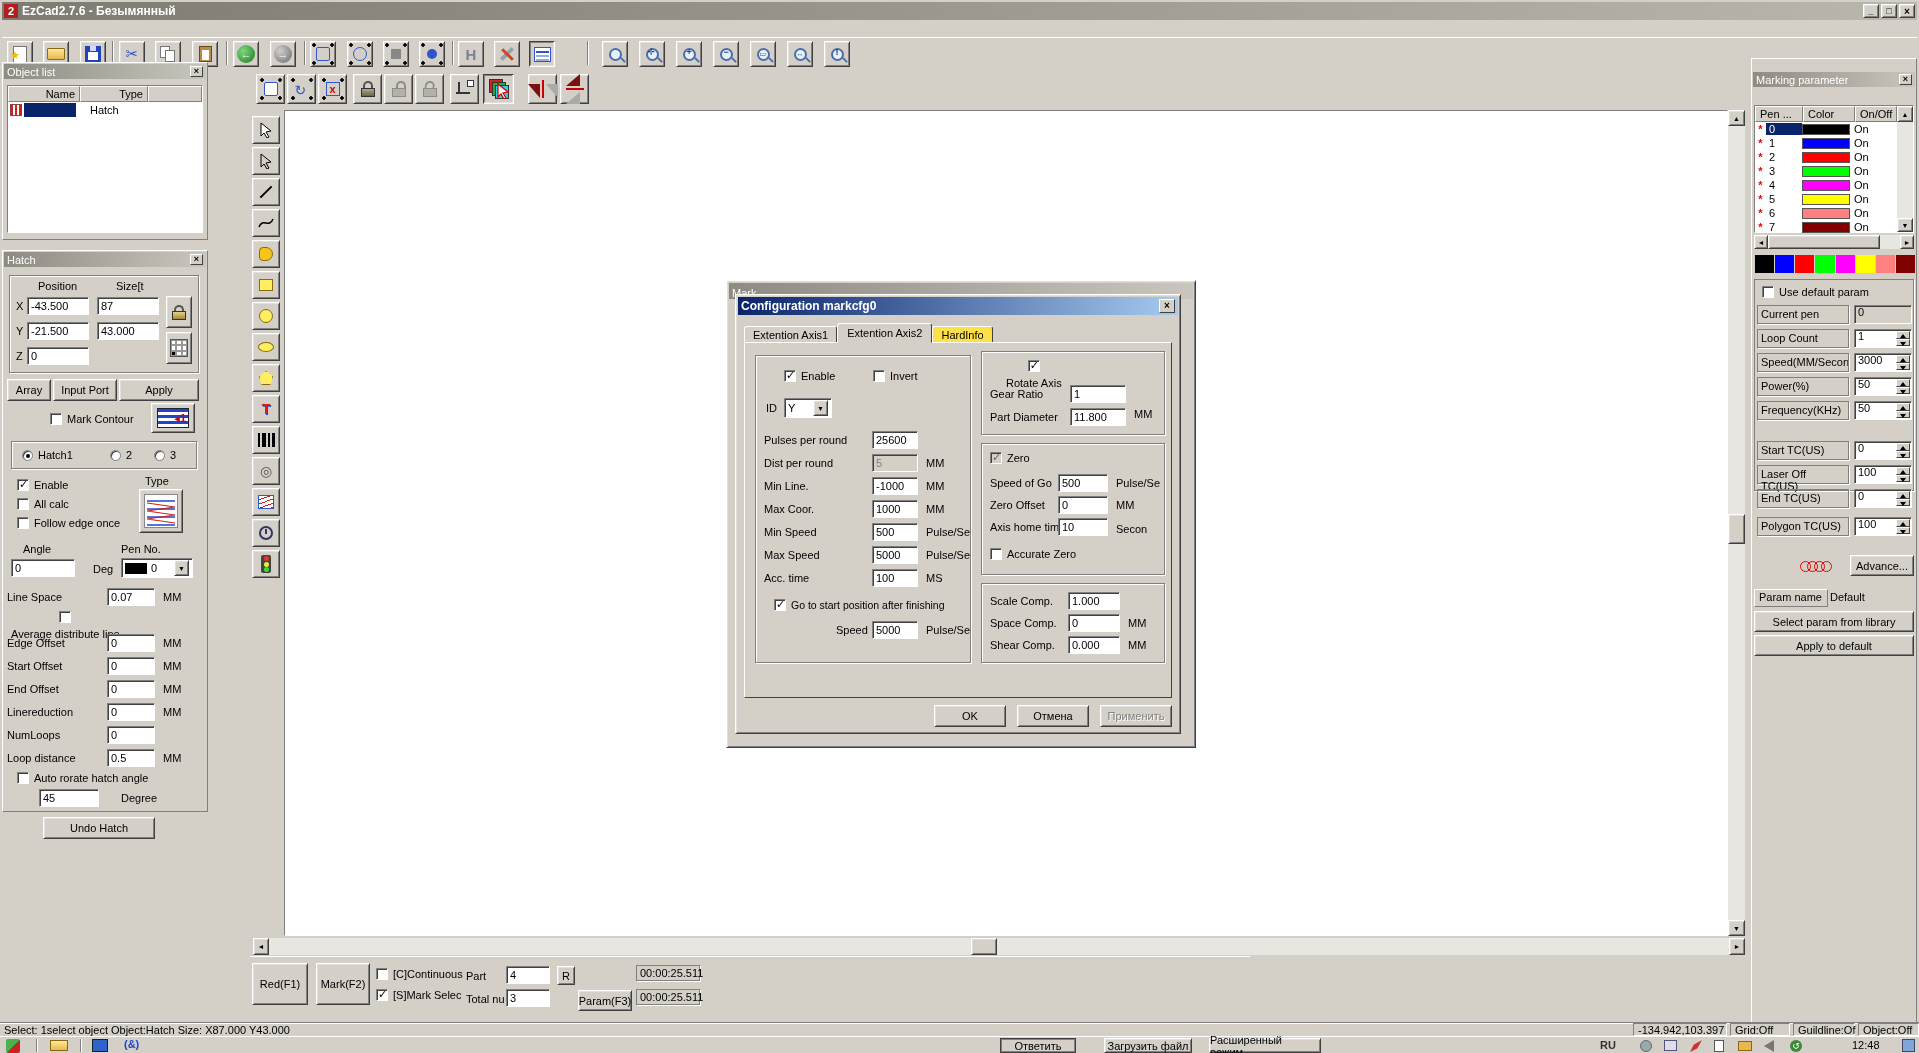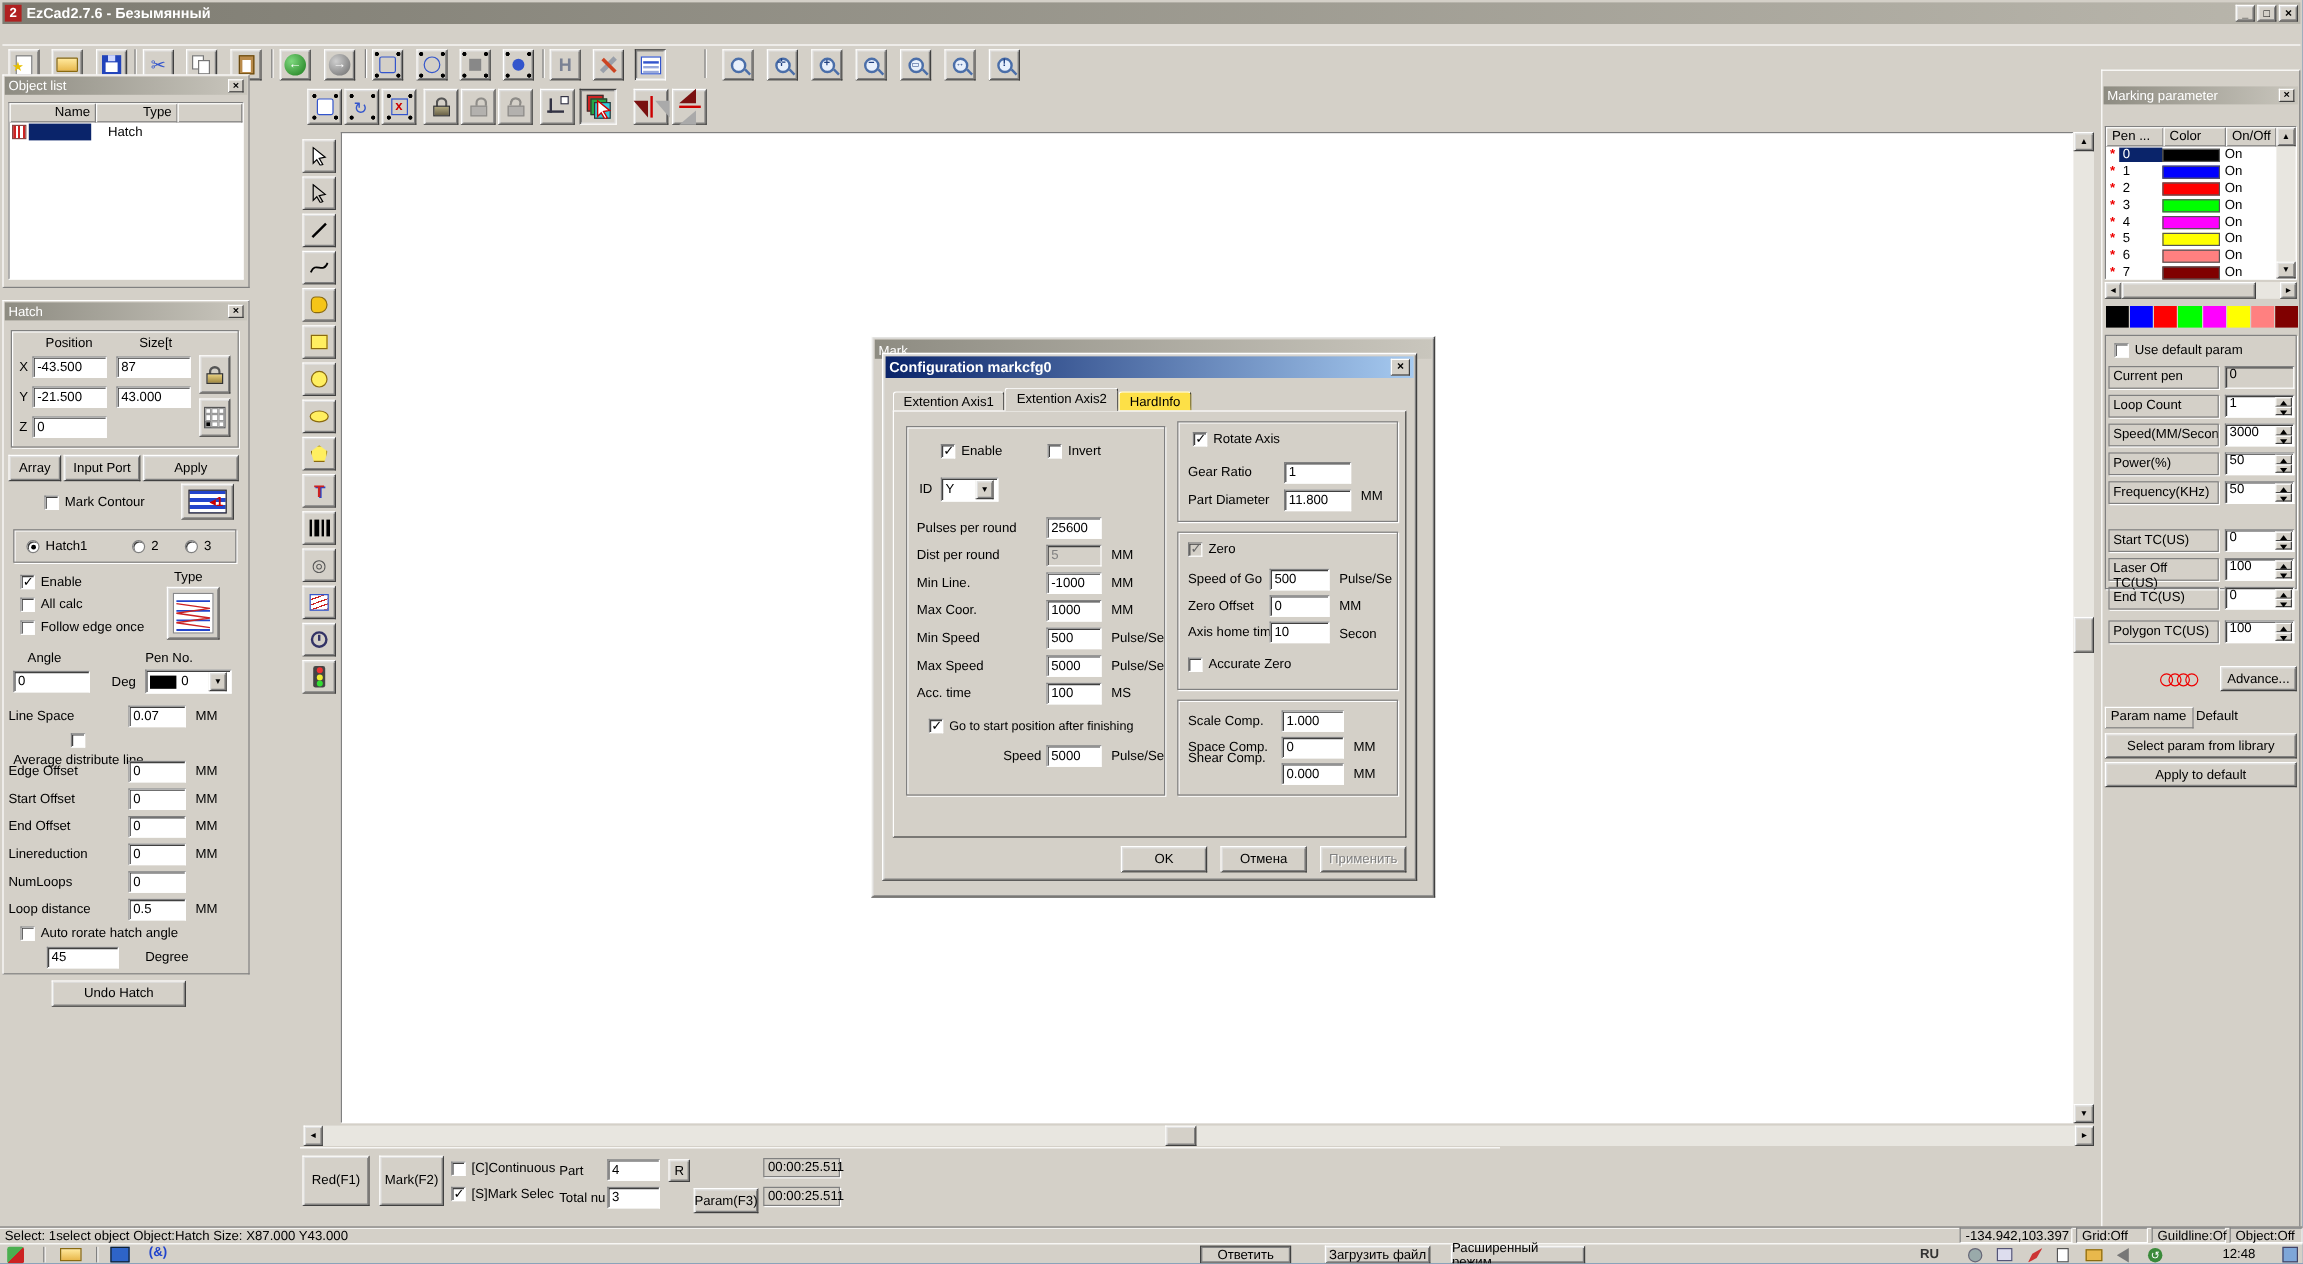--- a/index.html
+++ b/index.html
@@ -362,21 +362,21 @@
             <span style="border:1px solid #999;"></span>
             <span style="border:1px solid #999;background:#000;"></span>
             <span style="border:1px solid #999;"></span>
             <span style="border:1px solid #999;"></span>
           </div>
       </div>
     </div>
     <div class="btn abs" style="left:4px;top:128px;width:44px;height:22px;">Array</div>
     <div class="btn abs" style="left:50px;top:128px;width:64px;height:22px;">Input Port</div>
     <div class="btn abs" style="left:116px;top:128px;width:80px;height:22px;">Apply</div>
-    <div class="cbrow" style="left:20px;top:162px;padding-left:14px;">
+    <div class="cbrow" style="left:33px;top:162px;padding-left:14px;">
       <span class="cb"></span>
         <span class="lbl">Mark Contour</span>
     </div>
     <div class="btn abs" style="left:148px;top:152px;width:44px;height:30px;">
       <div style="width:32px;height:20px;background:repeating-linear-gradient(#2244cc 0 3px,#fff 3px 6px);border:1px solid #223;position:relative;">
           <span style="position:absolute;right:2px;top:3px;color:#cc0000;font-weight:bold;font-size:11px;">◂1</span>
         </div>
     </div>
     <div class="abs grp" style="left:8px;top:190px;width:186px;height:28px;">
       <div class="cbrow" style="left:10px;top:7px;">
@@ -525,21 +525,21 @@
         <div class="cbrow" style="left:18px;top:243px;">
           <span class="cb on"></span>
             <span class="lbl" style="font-size:10.5px;">Go to start position after finishing</span>
         </div>
         <span class="abs lbl" style="left:80px;top:268px;">Speed</span>
         <input class="field abs" style="left: 116px; top: 265px; width: 46px;" value="5000">
         <span class="abs lbl" style="left:170px;top:268px;">Pulse/Se</span>
       </div>
 
       <div class="abs grp" style="left:236px;top:8px;width:184px;height:84px;">
-        <div class="cbrow" style="left:12px;top:8px;">
+        <div class="cbrow" style="left:24px;top:8px;flex-direction:column;">
           <span class="cb on"></span>
             <span class="lbl">Rotate Axis</span>
         </div>
         <span class="abs lbl" style="left:8px;top:36px;">Gear Ratio</span>
         <input class="field abs" style="left: 88px; top: 33px; width: 56px;" value="1">
         <span class="abs lbl" style="left:8px;top:59px;">Part Diameter</span>
         <input class="field abs" style="left: 88px; top: 56px; width: 56px;" value="11.800">
         <span class="abs lbl" style="left:152px;top:56px;">MM</span>
       </div>
 
@@ -562,21 +562,21 @@
             <span class="lbl">Accurate Zero</span>
         </div>
       </div>
 
       <div class="abs grp" style="left:236px;top:240px;width:184px;height:80px;">
         <span class="abs lbl" style="left:8px;top:11px;">Scale Comp.</span>
         <input class="field abs" style="left: 86px; top: 8px; width: 52px;" value="1.000">
         <span class="abs lbl" style="left:8px;top:33px;">Space Comp.</span>
         <input class="field abs" style="left: 86px; top: 30px; width: 52px;" value="0">
         <span class="abs lbl" style="left:146px;top:33px;">MM</span>
-        <span class="abs lbl" style="left:8px;top:42px;text-align:right;">Shear Comp.</span>
+        <span class="abs lbl" style="left:8px;top:55px;text-align:right;">Shear Comp.</span>
         <input class="field abs" style="left: 86px; top: 52px; width: 52px;" value="0.000">
         <span class="abs lbl" style="left:146px;top:55px;">MM</span>
       </div>
     </div>
     <div class="btn abs" style="left:198px;top:410px;width:72px;height:22px;">OK</div>
     <div class="btn abs" style="left:281px;top:410px;width:72px;height:22px;">Отмена</div>
     <div class="btn dis abs" style="left:364px;top:410px;width:72px;height:22px;">Применить</div>
   </div>
 
   <div class="abs raised-thin" style="left:1751px;top:58px;width:166px;height:993px;background:#d4d0c8;padding:1px;">

